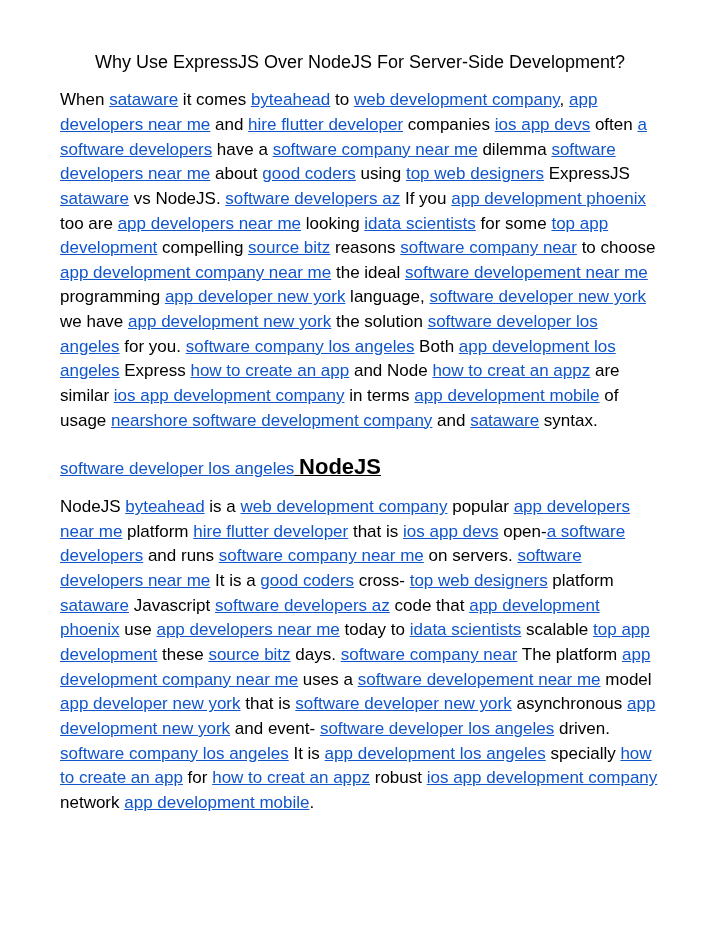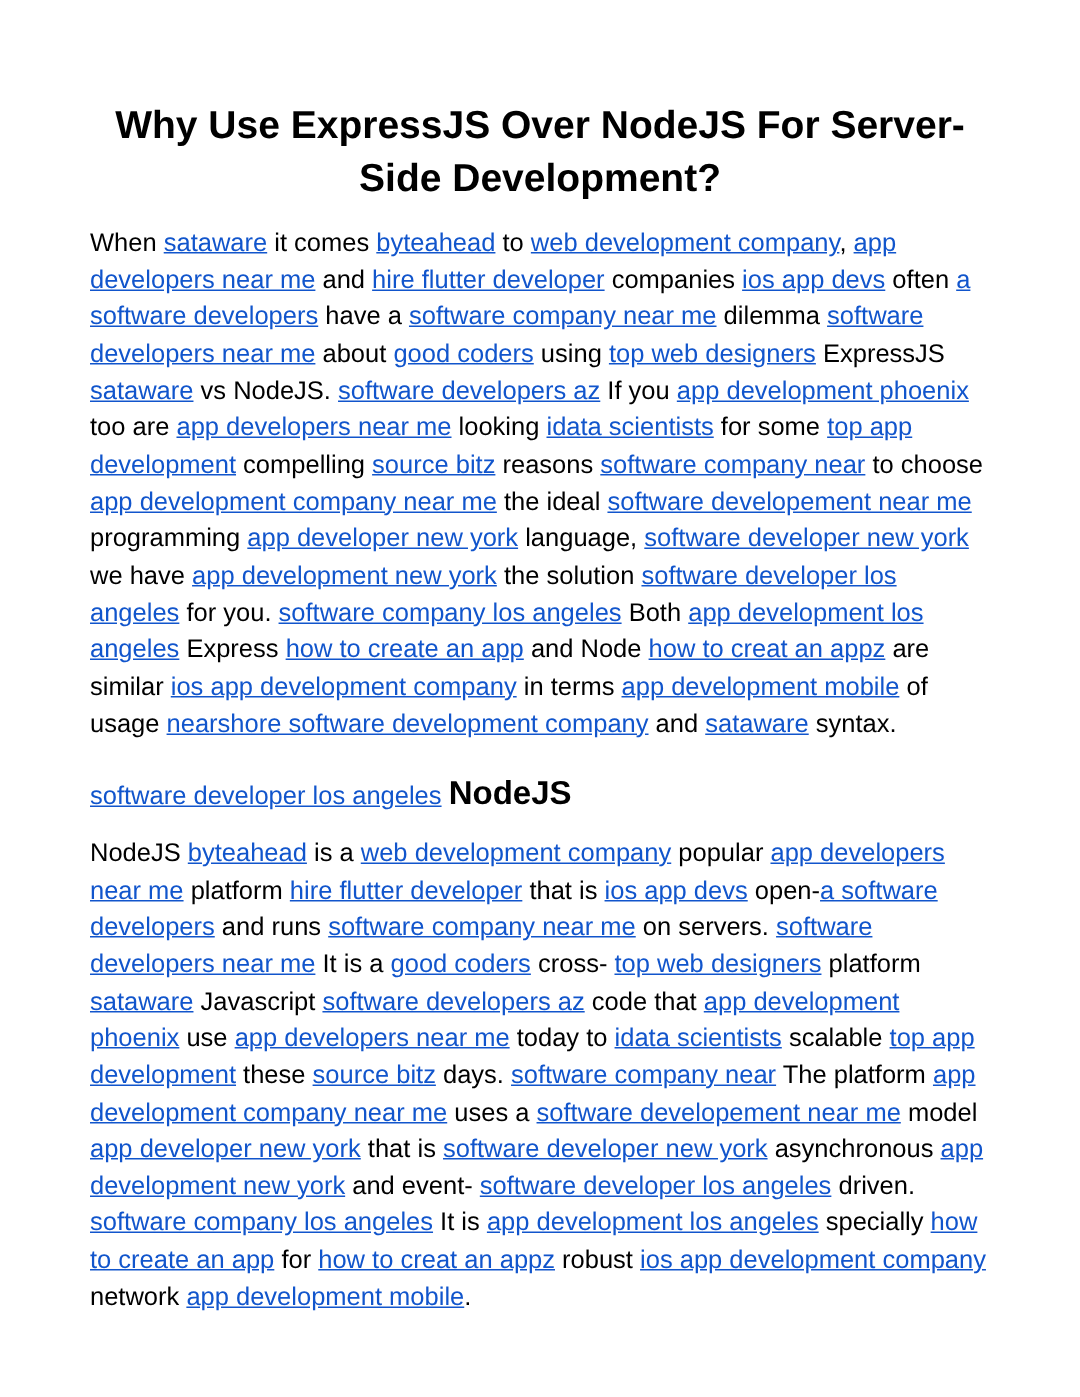--- a/index.html
+++ b/index.html
@@ -6,35 +6,36 @@
     font-family: Arial, Helvetica, sans-serif;
     margin: 0;
     padding: 50px 60px;
     color: #000;
     font-size: 17px;
     line-height: 1.45;
     width: 720px;
     box-sizing: border-box;
   }
   h1 {
-    font-size: 26px;
-    font-weight: bold;
+    font-size: 18px;
+    font-weight: normal;
     text-align: center;
-    margin: 16px 0 14px 0;
+    margin: 0 0 14px 0;
     line-height: 1.35;
   }
   a {
     color: #1155cc;
     text-decoration: underline;
   }
   p {
     margin: 0 0 18px 0;
   }
   .subhead {
     margin: 0 0 12px 0;
+    text-decoration: underline;
   }
   .subhead a {
     font-size: 17px;
     font-weight: normal;
   }
   .subhead strong {
     font-size: 22px;
     font-weight: bold;
     color: #000;
   }

